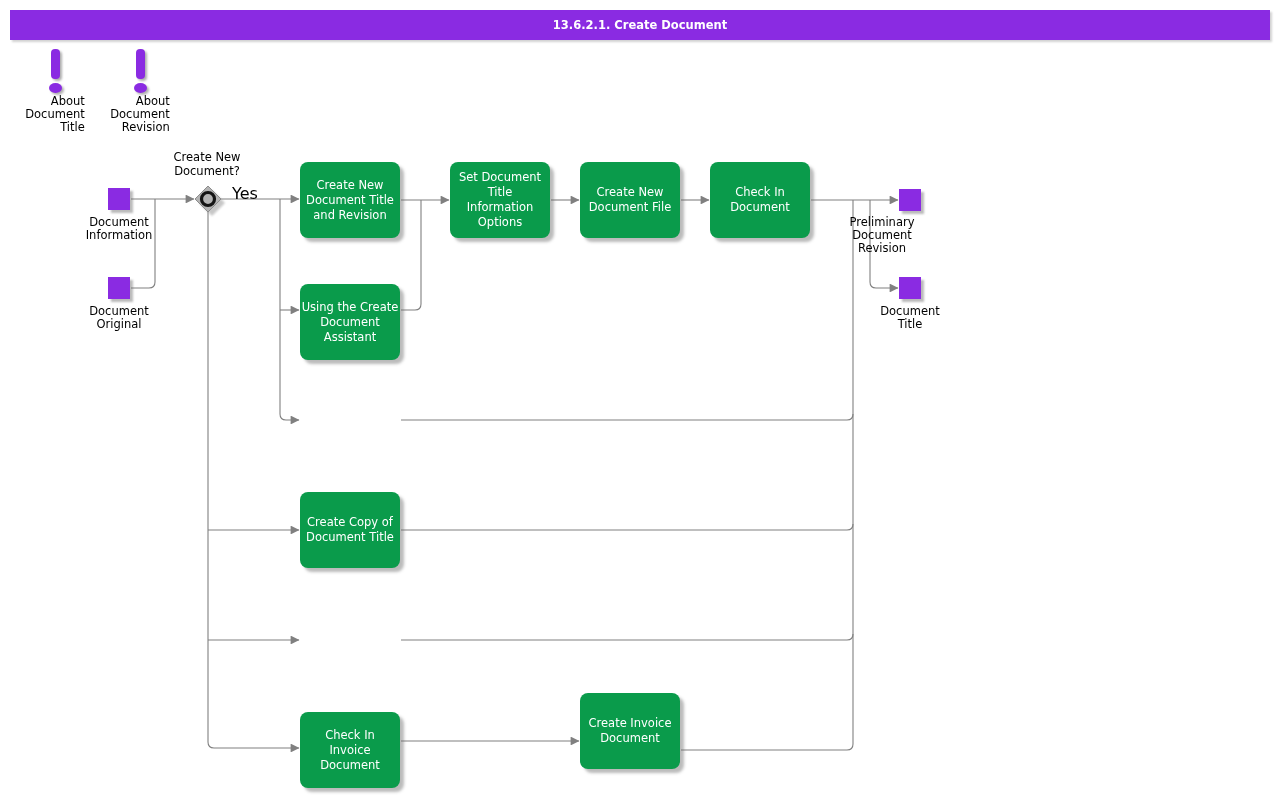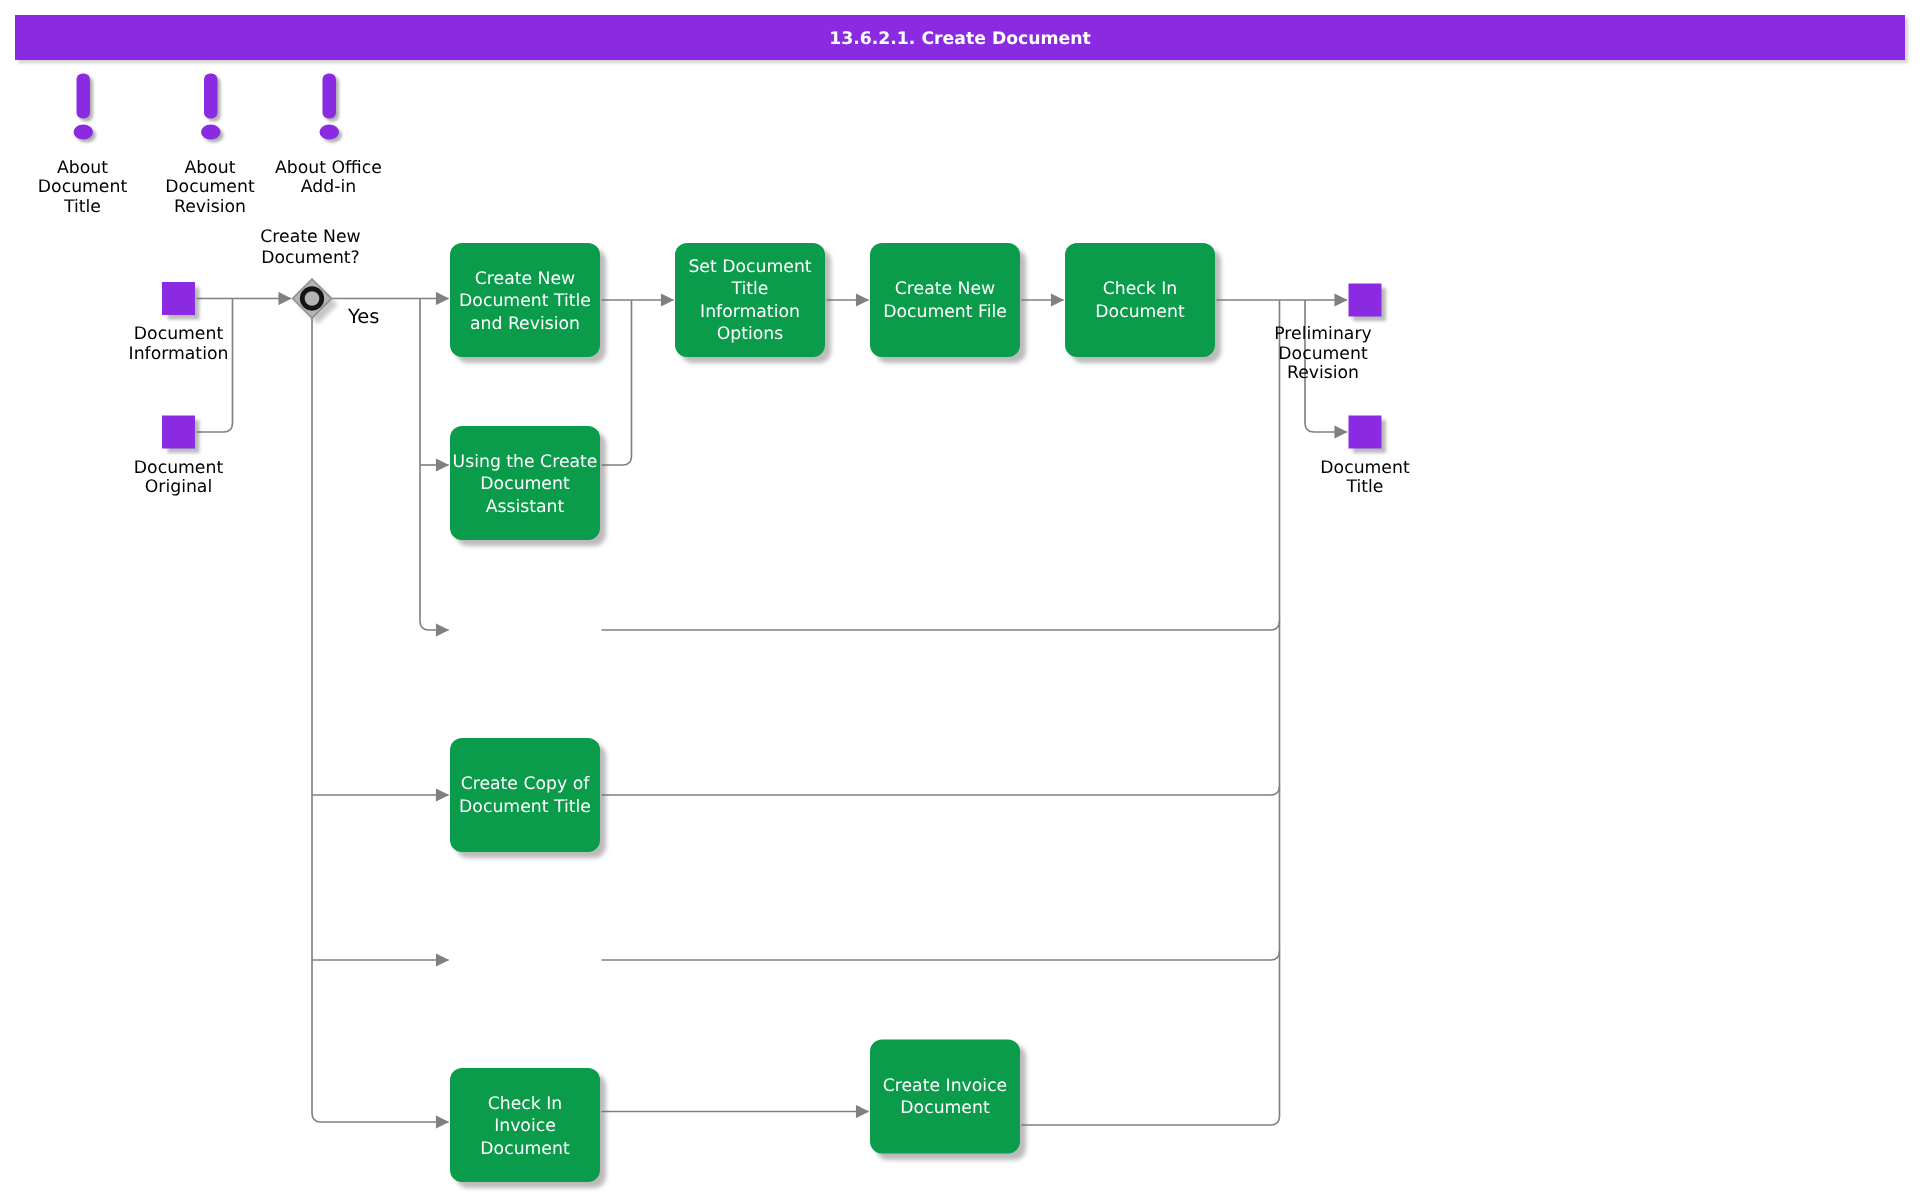--- a/index.html
+++ b/index.html
@@ -11,41 +11,41 @@
     background:var(--purple);color:#fff;font-size:11.5px;font-weight:bold;
     display:flex;align-items:center;justify-content:center;
     box-shadow:2px 2px 2px rgba(0,0,0,0.18);}
 
   .notice{position:absolute;top:49px;width:90px;display:flex;flex-direction:column;
     align-items:center;cursor:pointer;}
   .excl{display:flex;flex-direction:column;align-items:center;
     filter:drop-shadow(2px 2px 1px rgba(110,110,110,0.55));}
   .excl .bar{width:9px;height:30px;background:var(--purple);border-radius:4px;}
   .excl .dot{width:13px;height:10px;background:var(--purple);border-radius:50%;margin-top:4px;}
-  .nlabel{margin-top:12px;font-size:11.5px;line-height:13px;text-align:center;white-space:pre-line;}
+  .nlabel{margin-top:2px;font-size:11.5px;line-height:13px;text-align:right;white-space:pre-line;}
 
   svg.connectors{position:absolute;left:0;top:0;pointer-events:none;}
   svg.connectors path.link{fill:none;stroke:var(--line);stroke-width:1.1;stroke-linejoin:round;}
   .arrowhead{fill:var(--line);}
   .diamond-shape{fill:var(--diamond);stroke:#8c8c8c;stroke-width:1;}
   .diamond-shadow{fill:#9a9a9a;opacity:0.55;}
   .decision-ring{fill:var(--diamond);stroke:#141414;stroke-width:3.2;}
 
   .task{position:absolute;width:100px;height:76px;background:var(--green);
     border-radius:8px;color:#fff;font-size:11.5px;line-height:15px;
     display:flex;align-items:center;justify-content:center;text-align:center;
     white-space:pre-line;box-shadow:4px 4px 3px rgba(105,105,105,0.45);cursor:pointer;}
 
   .iosq{position:absolute;width:22px;height:22px;background:var(--purple);
     box-shadow:3px 3px 2px rgba(105,105,105,0.45);cursor:pointer;}
   .iolabel{position:absolute;width:100px;font-size:11.5px;line-height:13px;
     text-align:center;white-space:pre-line;}
 
   .qlabel{position:absolute;font-size:11.5px;line-height:14px;text-align:center;white-space:pre-line;}
-  .yeslabel{position:absolute;font-size:13px;margin-top:20px;}
+  .yeslabel{position:absolute;font-size:16px;}
 </style>
 </head>
 <body>
 
 <div class="stage">
 
   <div class="titlebar">13.6.2.1. Create Document</div>
 
   <div class="notice" style="left:10px">
     <div class="excl">
@@ -57,28 +57,20 @@
 Title</div>
   </div>
   <div class="notice" style="left:95px">
     <div class="excl">
       <div class="bar"></div>
         <div class="dot"></div>
     </div>
     <div class="nlabel">About
 Document
 Revision</div>
-  </div>
-  <div class="notice" style="left:174px">
-    <div class="excl">
-      <div class="bar"></div>
-        <div class="dot"></div>
-    </div>
-    <div class="nlabel">About Office
-Add-in</div>
   </div>
 
   <svg class="connectors" width="1280" height="800" viewBox="0 0 1280 800">
     <defs>
       <marker id="arrow" viewBox="0 0 10 10" refX="9.5" refY="5" markerWidth="9" markerHeight="8" orient="auto-start-reverse">
         <path d="M0,0 L10,5 L0,10 z" class="arrowhead"></path>
       </marker>
       <filter id="softblur" x="-30%" y="-30%" width="160%" height="160%">
         <feGaussianBlur stdDeviation="1.3"></feGaussianBlur>
       </filter>

